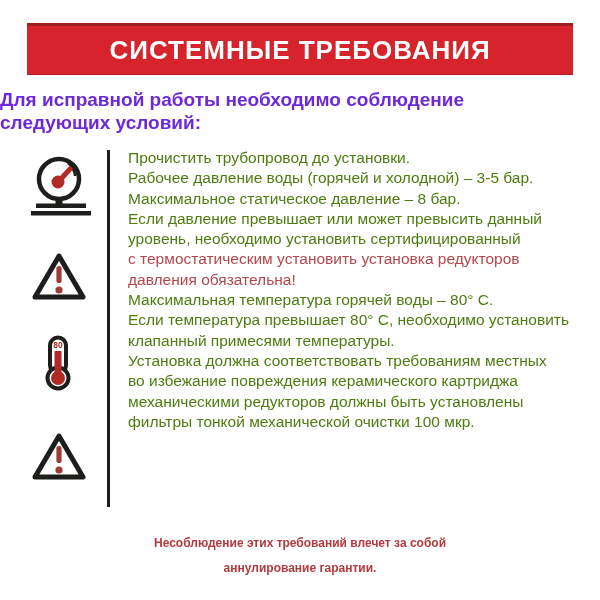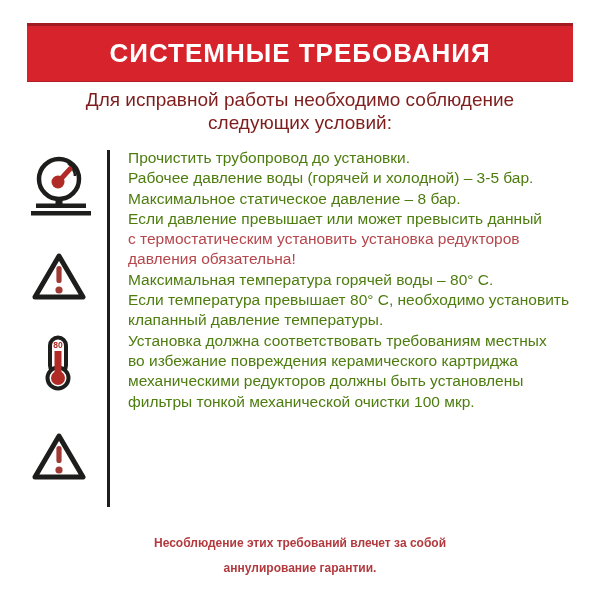--- a/index.html
+++ b/index.html
@@ -1,30 +1,30 @@
 <!DOCTYPE html>
 <html><head>
 <meta charset="utf-8">
 <style>
   html,body { margin:0; padding:0; background:#ffffff; }
   .page {
     position:relative; width:600px; height:600px; background:#ffffff;
     font-family:"Liberation Sans", sans-serif; overflow:hidden;
   }
   .banner {
-    position:absolute; left:27px; top:23px; width:546px; height:59px;
+    position:absolute; left:27px; top:23px; width:546px; height:52px;
     background:#d7232b; border-top:3px solid #a11c21; border-bottom:1px solid #b11f24;
     box-sizing:border-box; display:flex; align-items:center; justify-content:center;
   }
   .banner-title {
     color:#ffffff; font-size:26px; font-weight:bold; letter-spacing:1px;
   }
   .subtitle {
-    position:absolute; left:0; top:88px; width:600px; text-align:center;
-    font-size:19px; font-weight:normal; color:#7f1d1d; line-height:23px;
+    position:absolute; left:0; top:88px; width:600px; 
+    font-size:19px; font-weight:bold; color:#6d28d9; line-height:23px;
   }
   .content { position:absolute; left:0; top:146px; width:600px; height:364px; }
   .icon { position:absolute; }
   .icon-gauge      { left:28px; top:10px;  width:66px; height:60px; }
   .icon-triangle-1 { left:31px; top:106px; width:56px; height:50px; }
   .icon-thermo     { left:41px; top:189px; width:34px; height:56px; }
   .icon-triangle-2 { left:31px; top:286px; width:56px; height:50px; }
   .divider {
     position:absolute; left:107px; top:4px; width:3px; height:357px;
     background:#1d1d1b;
@@ -84,25 +84,26 @@
       <circle cx="28" cy="38" r="3.6" fill="#a03a34"></circle>
     </svg>
 
     <div class="divider"></div>
 
     <div class="req-lines">
         <div class="req-line black">Прочистить трубопровод до установки.</div>
         <div class="req-line black">Рабочее давление воды (горячей и холодной) – 3-5 бар.</div>
         <div class="req-line black">Максимальное статическое давление – 8 бар.</div>
         <div class="req-line black">Если давление превышает или может превысить данный</div>
+        <div class="req-line black">уровень, необходимо установить сертифицированный</div>
         <div class="req-line red">с термостатическим установить установка редукторов</div>
         <div class="req-line red">давления обязательна!</div>
         <div class="req-line black">Максимальная температура горячей воды – 80° C.</div>
         <div class="req-line black">Если температура превышает 80° C, необходимо установить</div>
-        <div class="req-line black">клапанный давление температуры.</div>
+        <div class="req-line black">клапанный примесями температуры.</div>
         <div class="req-line black">Установка должна соответствовать требованиям местных</div>
         <div class="req-line black">во избежание повреждения керамического картриджа</div>
         <div class="req-line black">механическими редукторов должны быть установлены</div>
         <div class="req-line black">фильтры тонкой механической очистки 100 мкр.</div>
       </div>
   </div>
 
   <div class="footer">
     <div>Несоблюдение этих требований влечет за собой</div>
     <div>аннулирование гарантии.</div>

